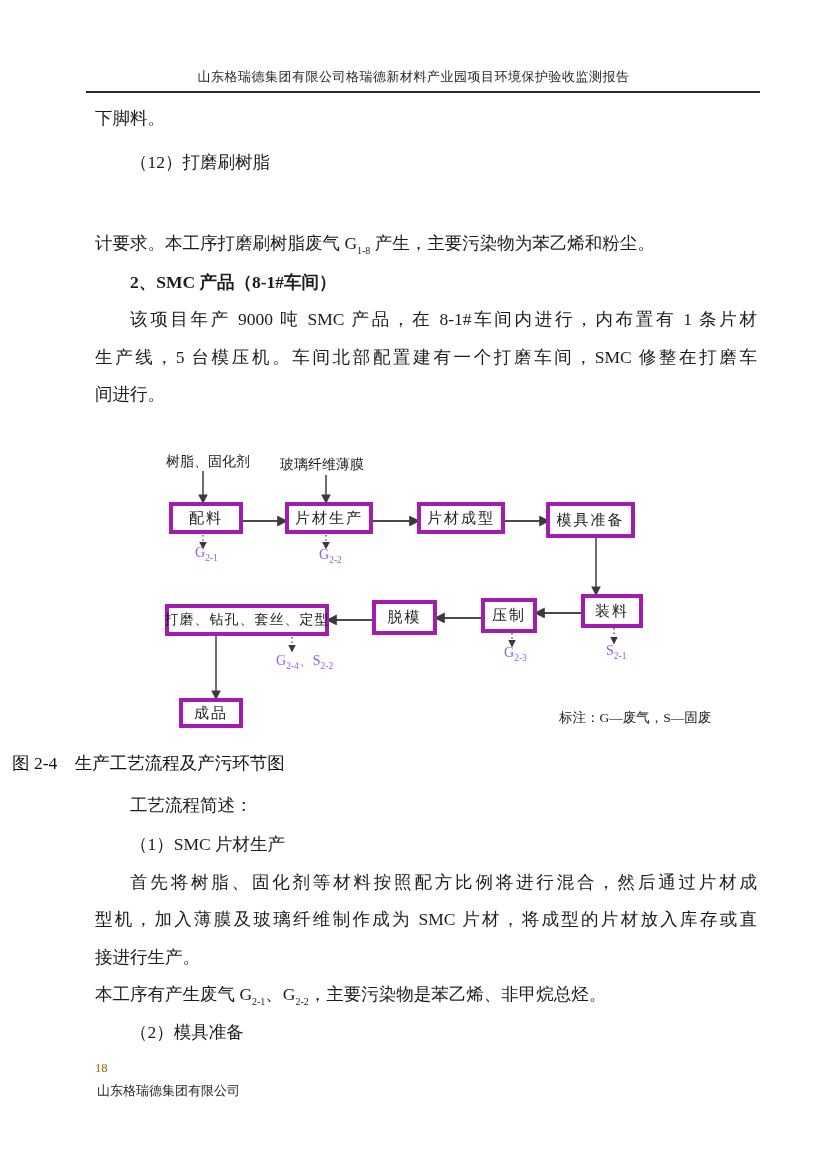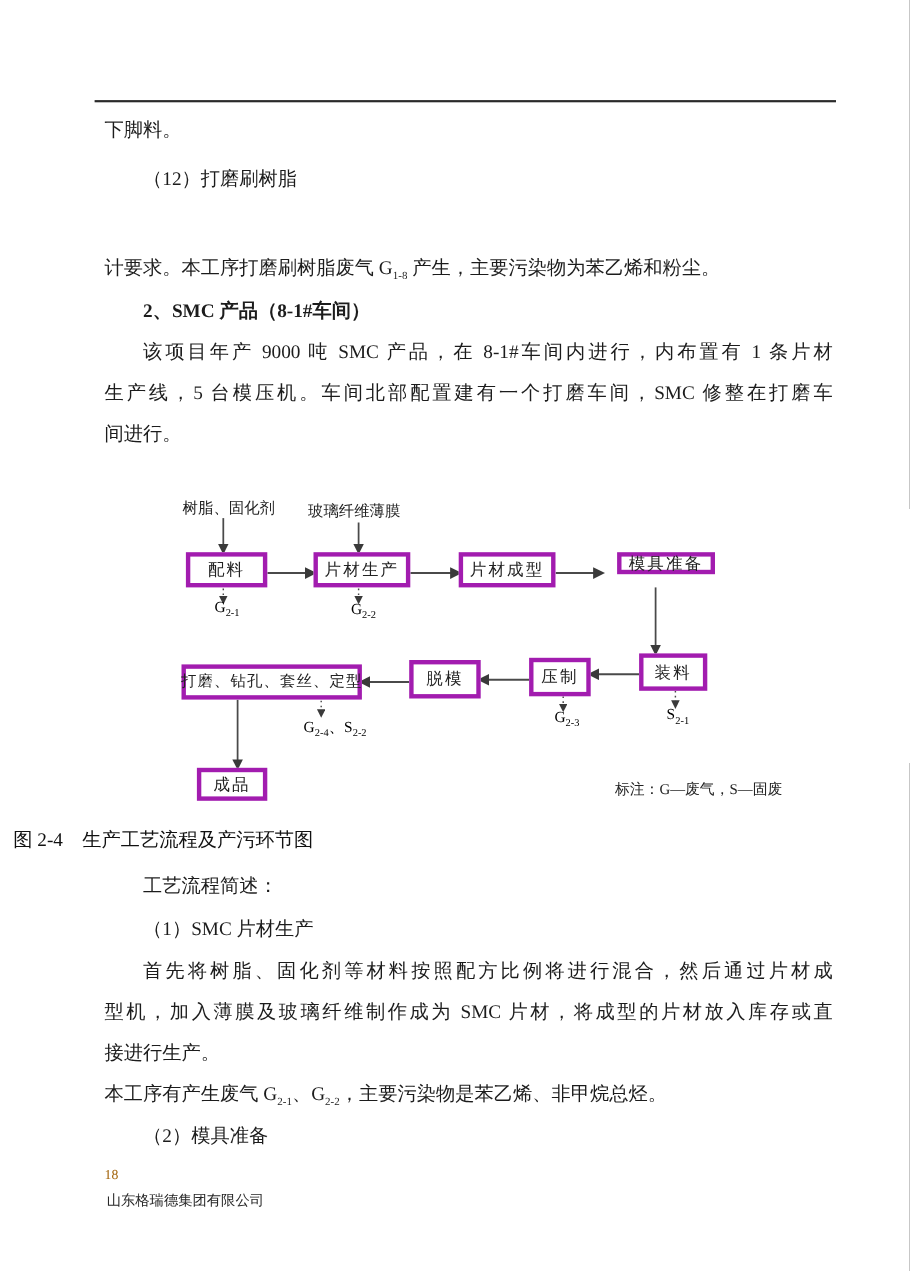--- a/index.html
+++ b/index.html
@@ -31,21 +31,21 @@
   .fig-label{
     position:absolute;font-size:14px;color:#222;white-space:nowrap;
   }
   .fbox{
     position:absolute;border:4px solid #a21caf;background:#fff;
     display:flex;align-items:center;justify-content:center;
     font-size:15px;color:#222;box-sizing:border-box;letter-spacing:2px;white-space:nowrap;
   }
   .fbox.small{font-size:14px;letter-spacing:1px;}
   .em-label{
-    position:absolute;font-size:14px;color:#000000;white-space:nowrap;
+    position:absolute;font-size:14px;color:#8b5cf6;white-space:nowrap;
     font-family:"Liberation Serif","DejaVu Serif",serif;
   }
   .em-label sub{font-size:9.5px;}
   .legend{
     position:absolute;left:514px;top:709px;font-size:13.5px;color:#222;white-space:nowrap;margin-left:45px;
   }
   .caption{
     position:absolute;top:751px;left:0;width:676px;
     font-weight:400;font-size:17.5px;color:#111;margin-left:12px;
   }
@@ -57,20 +57,21 @@
     position:absolute;top:1082px;left:97px;font-size:13px;color:#262626;
   }
   svg.flow{position:absolute;left:0;top:445px;}
   svg.flow line{stroke:#4a4a4a;}
 </style>
 </head>
 <body>
 
 <div class="page">
 
+  <div class="hdr">山东格瑞德集团有限公司格瑞德新材料产业园项目环境保护验收监测报告</div>
   <div class="hdr-rule"></div>
 
   <div class="bl" style="top:106px">下脚料。</div>
   <div class="bl ind" style="top:150px">（12）打磨刷树脂</div>
   <div class="bl" style="top:231px"><span>计要求。本工序打磨刷树脂废气 G</span><sub>1-8</sub><span> 产生，主要污染物为苯乙烯和粉尘。</span></div>
   <div class="bl ind bold" style="top:270px">2、SMC 产品（8-1#车间）</div>
   <div class="bl ind jf" style="top:307px">该项目年产 9000 吨 SMC 产品，在 8-1#车间内进行，内布置有 1 条片材</div>
   <div class="bl jf" style="top:345px">生产线，5 台模压机。车间北部配置建有一个打磨车间，SMC 修整在打磨车</div>
   <div class="bl" style="top:382px">间进行。</div>
 
@@ -96,21 +97,21 @@
     <line x1="512" y1="188" x2="512" y2="196" stroke-width="1.3" stroke-dasharray="1.5 3" marker-end="url(#ah)"></line>
     <line x1="292" y1="192" x2="292" y2="201" stroke-width="1.3" stroke-dasharray="1.5 3" marker-end="url(#ah)"></line>
   </svg>
 
   <div class="fig-label" style="left:166px;top:453px">树脂、固化剂</div>
   <div class="fig-label" style="left:280px;top:456px">玻璃纤维薄膜</div>
 
   <div class="fbox" style="left:169px;top:502px;width:74px;height:32px">配料</div>
   <div class="fbox" style="left:285px;top:502px;width:88px;height:32px">片材生产</div>
   <div class="fbox" style="left:417px;top:502px;width:88px;height:32px">片材成型</div>
-  <div class="fbox" style="left:561px;top:502px;width:89px;height:20px">模具准备</div>
+  <div class="fbox" style="left:546px;top:502px;width:89px;height:36px">模具准备</div>
   <div class="fbox" style="left:581px;top:594px;width:62px;height:34px">装料</div>
   <div class="fbox" style="left:481px;top:598px;width:56px;height:35px">压制</div>
   <div class="fbox" style="left:372px;top:600px;width:65px;height:35px">脱模</div>
   <div class="fbox small" style="left:165px;top:604px;width:164px;height:32px">打磨、钻孔、套丝、定型</div>
   <div class="fbox" style="left:179px;top:698px;width:64px;height:30px">成品</div>
 
   <div class="em-label" style="left:195px;top:545px"><span>G</span><sub>2-1</sub></div>
   <div class="em-label" style="left:319px;top:547px"><span>G</span><sub>2-2</sub></div>
   <div class="em-label" style="left:606px;top:643px"><span>S</span><sub>2-1</sub></div>
   <div class="em-label" style="left:504px;top:645px"><span>G</span><sub>2-3</sub></div>

